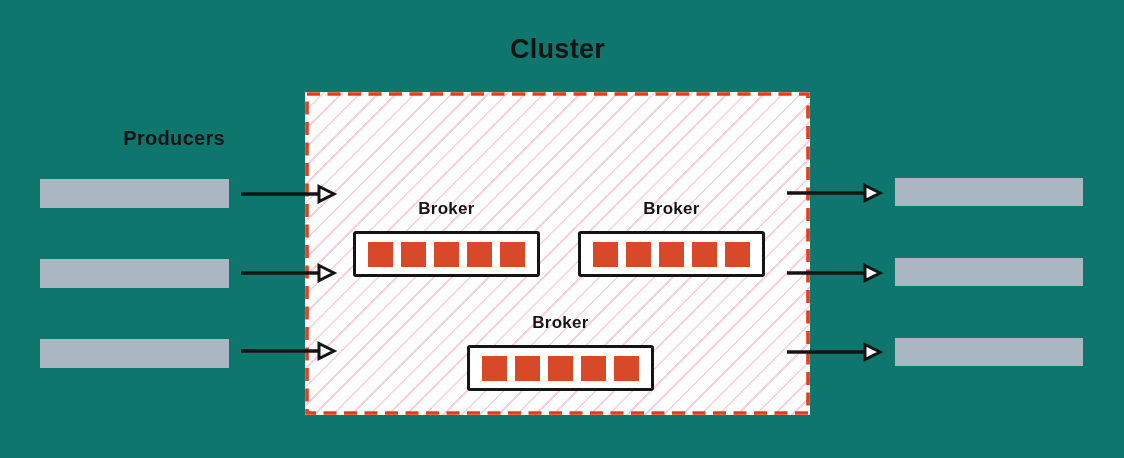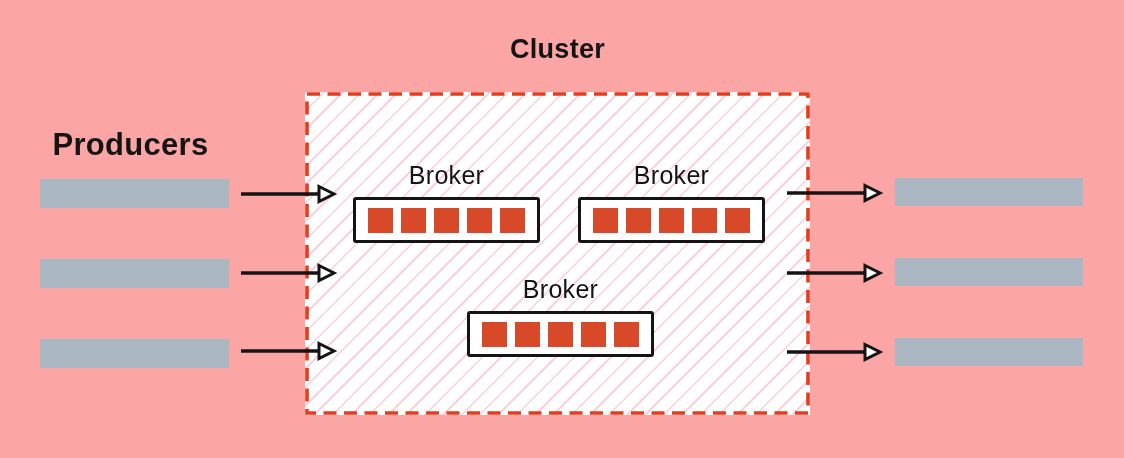--- a/index.html
+++ b/index.html
@@ -1,52 +1,52 @@
 <!DOCTYPE html>
 <html style="--border_red: #e23d1f; --partition_red: #d8492a; --lane_gray: #aab6c2; --hatch_pink: #fad2dd; --ink_black: #141414;"><head>
 <meta charset="utf-8">
 <style>
   html,body{margin:0;padding:0;background:#ffffff;}
   .canvas{
     position:relative;
     width:1124px;height:458px;
-    background:#fca5a5;
+    background:#0f766e;
     font-family:"Liberation Sans","DejaVu Sans",sans-serif;
     color:var(--ink_black,#141414);
     overflow:hidden;
   }
   .title{
     position:absolute;left:305px;top:34px;width:505px;
     text-align:center;font-size:27px;font-weight:600;letter-spacing:.3px;
   }
   .cluster{
     position:absolute;left:305px;top:92px;width:505px;height:323px;
     background-color:#ffffff;
     background-image:repeating-linear-gradient(135deg,
       var(--hatch_pink,#fad2dd) 0 1.8px, transparent 1.8px 13px);
   }
   .cluster > svg.dash{position:absolute;left:0;top:0;}
   .side-label{
-    position:absolute;top:127px;font-size:31px;font-weight:600;
-    letter-spacing:.3px;text-align:center;
+    position:absolute;top:127px;font-size:20px;font-weight:600;
+    letter-spacing:.3px;text-align:right;
   }
   .producers-label{left:36px;width:189px;}
   .consumers-label{left:895px;width:188px;}
   .lanes{position:absolute;display:flex;flex-direction:column;}
   .lanes-left{left:40px;top:179px;width:189px;gap:51px;}
   .lanes-right{left:895px;top:178px;width:188px;gap:52px;}
   .lane{height:29px;background:var(--lane_gray,#aab6c2);}
   .lanes-right .lane{height:28px;}
   .broker{position:absolute;width:187px;}
   .broker-1{left:353px;top:156px;}
   .broker-2{left:578px;top:156px;}
   .broker-3{left:467px;top:270px;}
   .broker-label{
     height:38px;line-height:38px;text-align:center;
-    font-size:25px;font-weight:400;letter-spacing:.3px;margin-bottom:3px;
+    font-size:17px;font-weight:700;letter-spacing:.3px;margin-bottom:3px;margin-top:34px;
   }
   .broker-box{
     box-sizing:border-box;height:46px;background:#ffffff;
     border:3px solid var(--ink_black,#141414);border-radius:3px;
     display:flex;align-items:center;justify-content:center;
   }
   .partitions{display:flex;gap:8px;align-items:center;justify-content:center;}
   .sq{width:25px;height:25px;background:var(--partition_red,#d8492a);display:inline-block;}
   svg.arrow{position:absolute;width:96px;height:22px;overflow:visible;}
   .arr-l1{left:240px;top:183px;}

